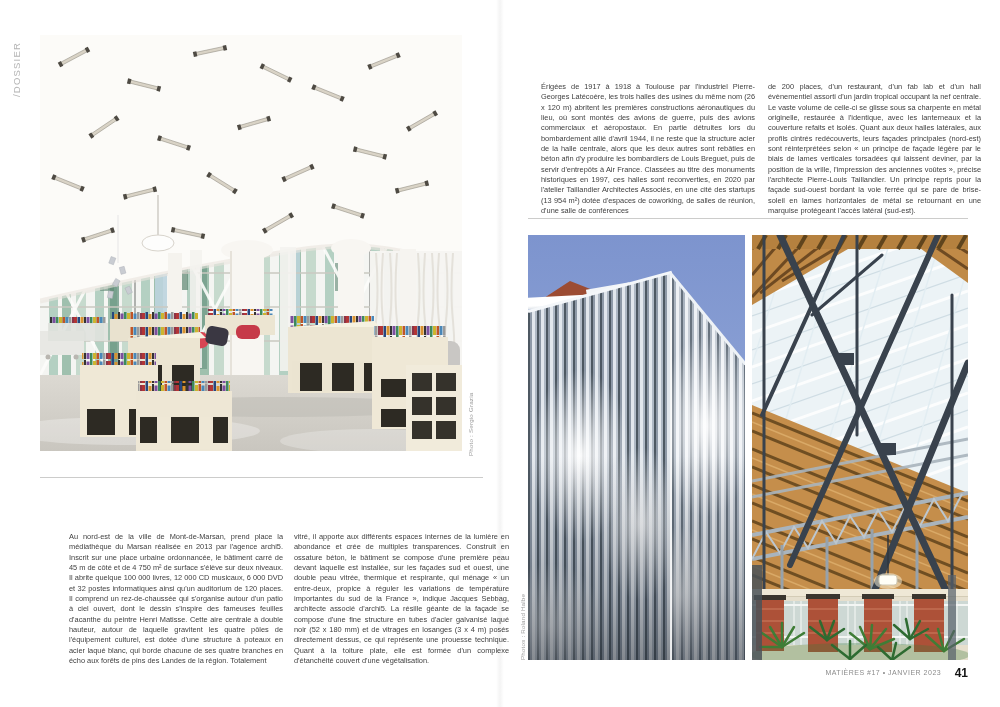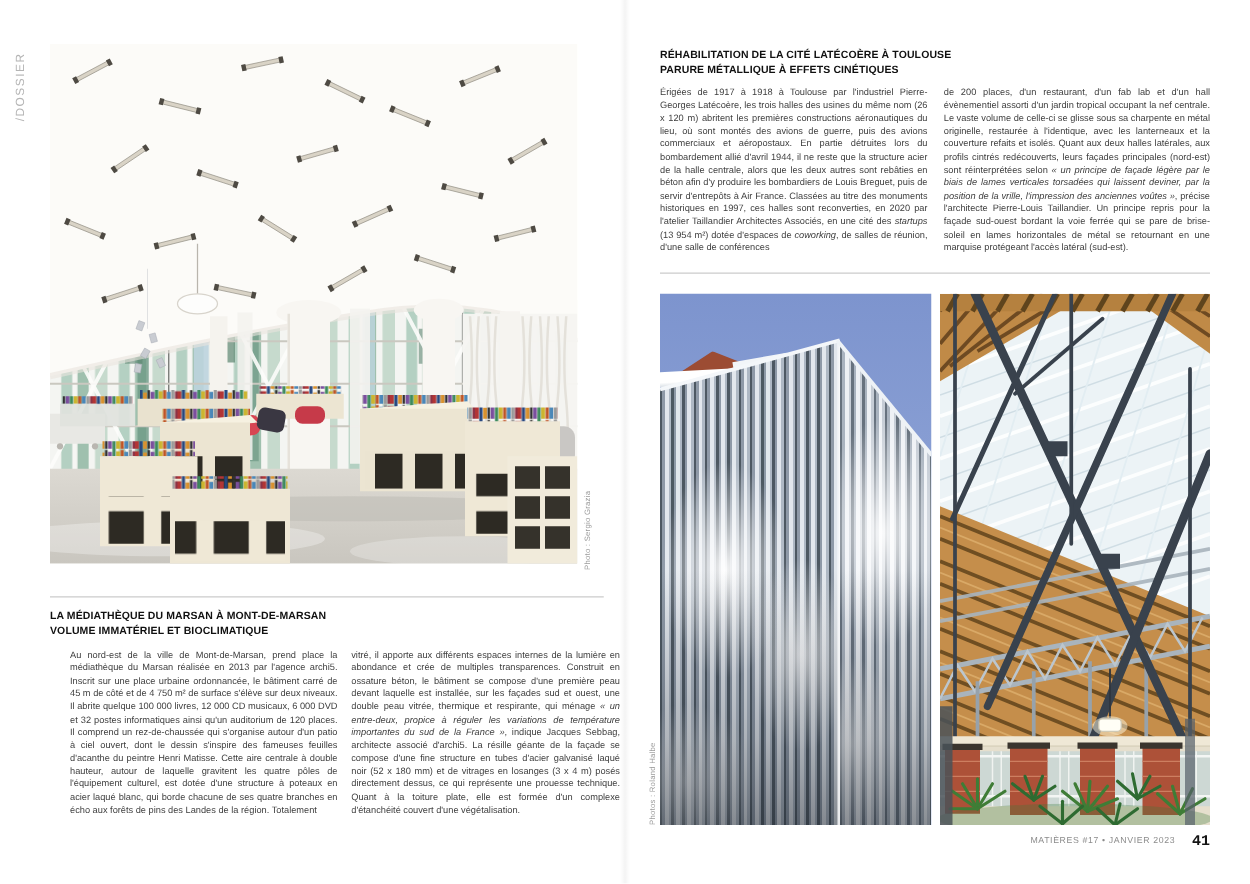--- a/index.html
+++ b/index.html
@@ -16,30 +16,30 @@
   #photoL{left:40px;top:35px;width:422px;height:416px;}
   #photoA{left:528px;top:235px;width:217px;height:425px;background:linear-gradient(180deg,#7d94ce,#92a7d8 60%);}
   #photoB{left:752px;top:235px;width:216px;height:425px;}
   .rule{position:absolute;height:1px;background:#cccccb;}
   #ruleL{left:40px;top:477px;width:443px;}
   #ruleR{left:528px;top:218px;width:440px;}
   h2.title{position:absolute;margin:0;font-size:8.4px;font-weight:bold;line-height:11.5px;
            color:#101010;letter-spacing:.1px;}
   #titleL{left:40px;top:487px;}
   #titleR{left:528px;top:38px;}
-  p.col{position:absolute;margin:0;font-size:7.4px;line-height:10.35px;text-align:justify;
+  p.col{position:absolute;margin:13px;font-size:7.4px;line-height:10.35px;text-align:justify;
         color:#3e3e3e;overflow:hidden;hyphens:auto;}
   #Lcol1{left:56px;top:519px;width:214px;height:144px;}
   #Lcol2{left:281px;top:519px;width:215px;height:144px;}
   #Rcol1{left:528px;top:69px;width:214px;height:147px;}
   #Rcol2{left:755px;top:69px;width:213px;height:147px;}
-  .it{font-style:italic;}
+  .it{}
   #footer{position:absolute;left:700px;top:663px;width:268px;text-align:right;}
   #footer .issue{font-size:7px;color:#8b8b8b;letter-spacing:.5px;vertical-align:2px;}
-  #footer .pagenum{font-size:12px;font-weight:bold;color:#141414;margin-left:9px;font-family:Liberation Mono, monospace;}
+  #footer .pagenum{font-size:12px;font-weight:bold;color:#141414;margin-left:9px;}
   
   #photoA .abs{position:absolute;}
   .pa-roof{left:16px;top:46px;width:52px;height:17px;background:#9c4c33;
            clip-path:polygon(0 100%,50% 0,100% 60%,100% 100%);}
   .pa-beam{left:-2px;top:61px;width:74px;height:12px;transform:rotate(-3deg);
            background:linear-gradient(180deg,#ffffff 70%,#d9dfe5);}
   .pa-beam2{left:58px;top:51px;width:44px;height:5px;background:#f2f5f8;transform:rotate(-10deg);}
   .pa-left{inset:0;clip-path:polygon(0 18.1%,65.9% 8.7%,65.9% 100%,0 100%);
     background:
       radial-gradient(ellipse 70px 120px at 24% 52%,rgba(255,255,255,.95),rgba(255,255,255,0) 72%),
@@ -328,31 +328,23 @@
             <rect x="-14" y="-1.6" width="28" height="3.2" fill="#d9d3c6" stroke="#8e8a80" stroke-width=".5"></rect>
             <rect x="-17" y="-2.6" width="3.5" height="5.2" fill="#4e4a43"></rect>
             <rect x="13.5" y="-2.6" width="3.5" height="5.2" fill="#4e4a43"></rect>
           </g>
       </g>
     </svg>
   </div>
   <div id="credit-left" class="vtext credit">Photo : Sergio Grazia</div>
 
   <div id="ruleL" class="rule"></div>
-  <h2 class="title" id="titleL">
-    <span>LA MÉDIATHÈQUE DU MARSAN À MONT-DE-MARSAN</span><br>
-    <span>VOLUME IMMATÉRIEL ET BIOCLIMATIQUE</span>
-  </h2>
   <p class="col" id="Lcol1"><span>Au nord-est de la ville de Mont-de-Marsan, prend place la médiathèque du Marsan réalisée en 2013 par l'agence archi5. Inscrit sur une place urbaine ordonnancée, le bâtiment carré de 45 m de côté et de 4 750 m² de surface s'élève sur deux niveaux. Il abrite quelque 100 000 livres, 12 000 CD musicaux, 6 000 DVD et 32 postes informatiques ainsi qu'un auditorium de 120 places. Il comprend un rez-de-chaussée qui s'organise autour d'un patio à ciel ouvert, dont le dessin s'inspire des fameuses feuilles d'acanthe du peintre Henri Matisse. Cette aire centrale à double hauteur, autour de laquelle gravitent les quatre pôles de l'équipement culturel, est dotée d'une structure à poteaux en acier laqué blanc, qui borde chacune de ses quatre branches en écho aux forêts de pins des Landes de la région. Totalement</span></p>
   <p class="col" id="Lcol2"><span>vitré, il apporte aux différents espaces internes de la lumière en abondance et crée de multiples transparences. Construit en ossature béton, le bâtiment se compose d'une première peau devant laquelle est installée, sur les façades sud et ouest, une double peau vitrée, thermique et respirante, qui ménage </span><span class="it">« un entre-deux, propice à réguler les variations de température importantes du sud de la France »</span><span>, indique Jacques Sebbag, architecte associé d'archi5. La résille géante de la façade se compose d'une fine structure en tubes d'acier galvanisé laqué noir (52 x 180 mm) et de vitrages en losanges (3 x 4 m) posés directement dessus, ce qui représente une prouesse technique. Quant à la toiture plate, elle est formée d'un complexe d'étanchéité couvert d'une végétalisation.</span></p>
 
-  <h2 class="title" id="titleR">
-    <span>RÉHABILITATION DE LA CITÉ LATÉCOÈRE À TOULOUSE</span><br>
-    <span>PARURE MÉTALLIQUE À EFFETS CINÉTIQUES</span>
-  </h2>
   <p class="col" id="Rcol1"><span>Érigées de 1917 à 1918 à Toulouse par l'industriel Pierre-Georges Latécoère, les trois halles des usines du même nom (26 x 120 m) abritent les premières constructions aéronautiques du lieu, où sont montés des avions de guerre, puis des avions commerciaux et aéropostaux. En partie détruites lors du bombardement allié d'avril 1944, il ne reste que la structure acier de la halle centrale, alors que les deux autres sont rebâties en béton afin d'y produire les bombardiers de Louis Breguet, puis de servir d'entrepôts à Air France. Classées au titre des monuments historiques en 1997, ces halles sont reconverties, en 2020 par l'atelier Taillandier Architectes Associés, en une cité des </span><span class="it">startups</span><span> (13 954 m²) dotée d'espaces de </span><span class="it">coworking</span><span>, de salles de réunion, d'une salle de conférences</span></p>
   <p class="col" id="Rcol2"><span>de 200 places, d'un restaurant, d'un fab lab et d'un hall évènementiel assorti d'un jardin tropical occupant la nef centrale. Le vaste volume de celle-ci se glisse sous sa charpente en métal originelle, restaurée à l'identique, avec les lanterneaux et la couverture refaits et isolés. Quant aux deux halles latérales, aux profils cintrés redécouverts, leurs façades principales (nord-est) sont réinterprétées selon </span><span class="it">« un principe de façade légère par le biais de lames verticales torsadées qui laissent deviner, par la position de la vrille, l'impression des anciennes voûtes »</span><span>, précise l'architecte Pierre-Louis Taillandier. Un principe repris pour la façade sud-ouest bordant la voie ferrée qui se pare de brise-soleil en lames horizontales de métal se retournant en une marquise protégeant l'accès latéral (sud-est).</span></p>
   <div id="ruleR" class="rule"></div>
 
   <div class="photo" id="photoA">
     <div class="abs pa-roof"></div>
     <div class="abs pa-beam"></div>
     <div class="abs pa-beam2"></div>
     <div class="abs pa-left"></div>
     <div class="abs pa-right"></div>

